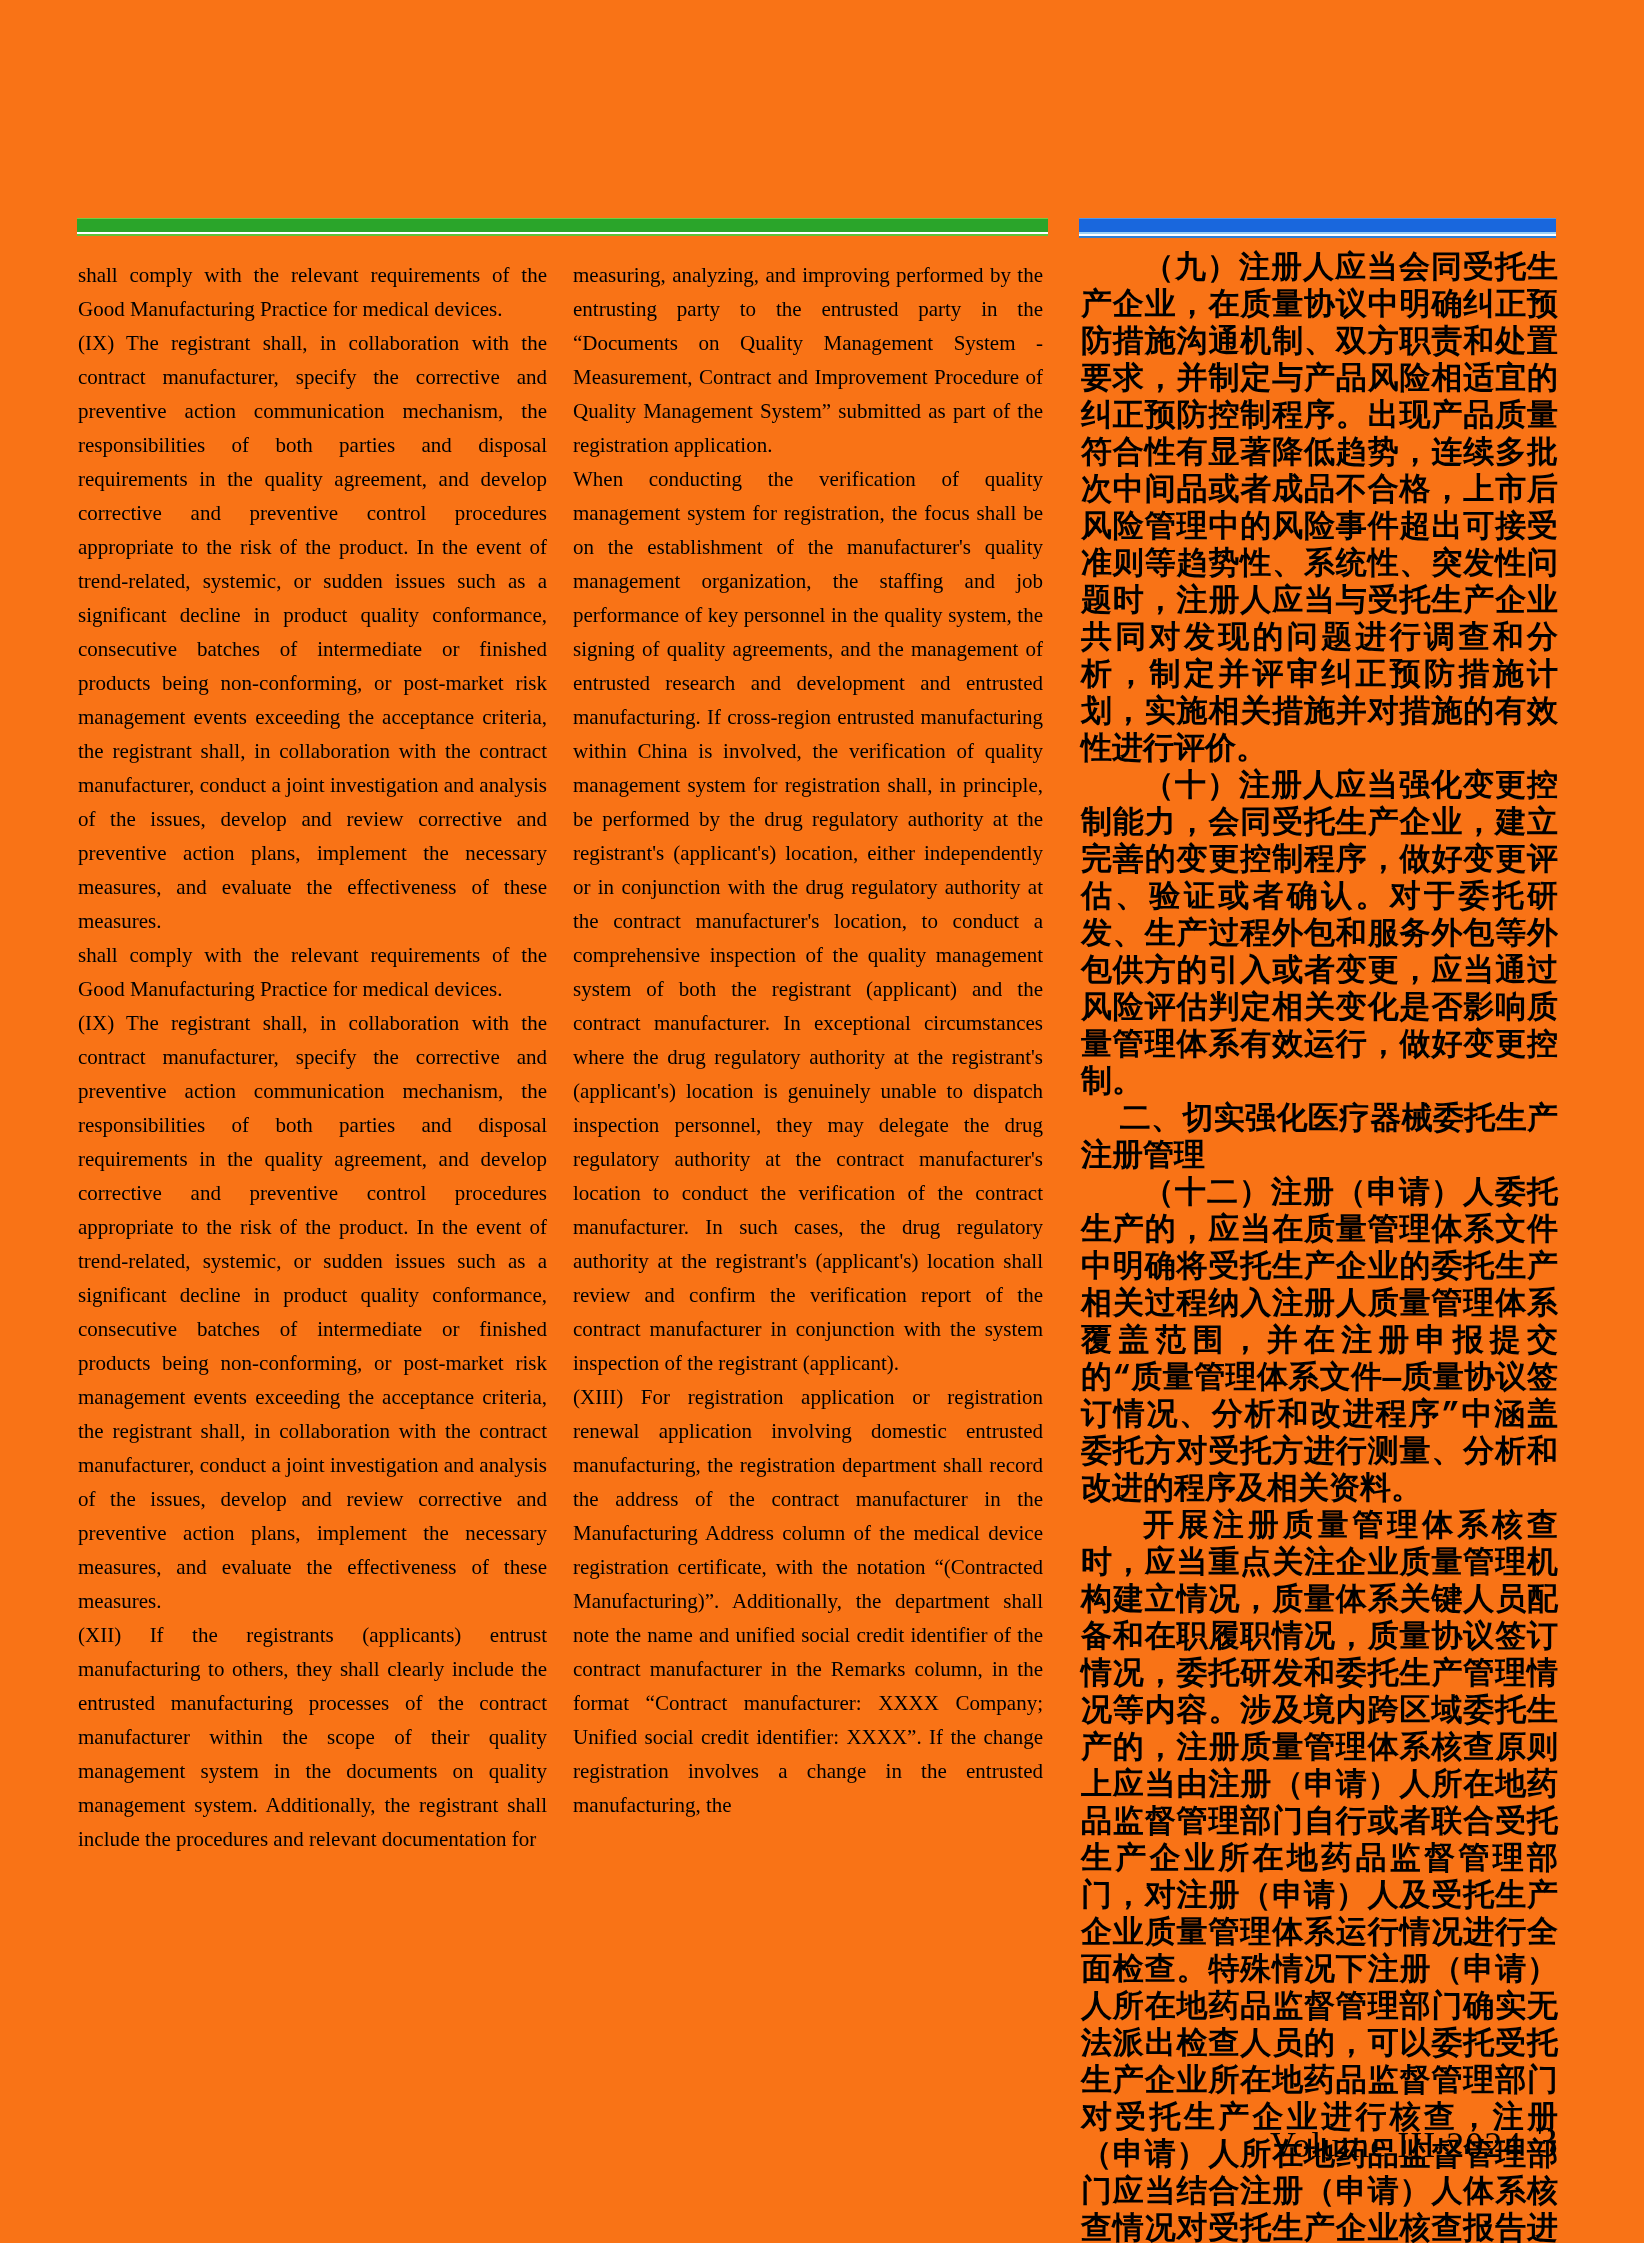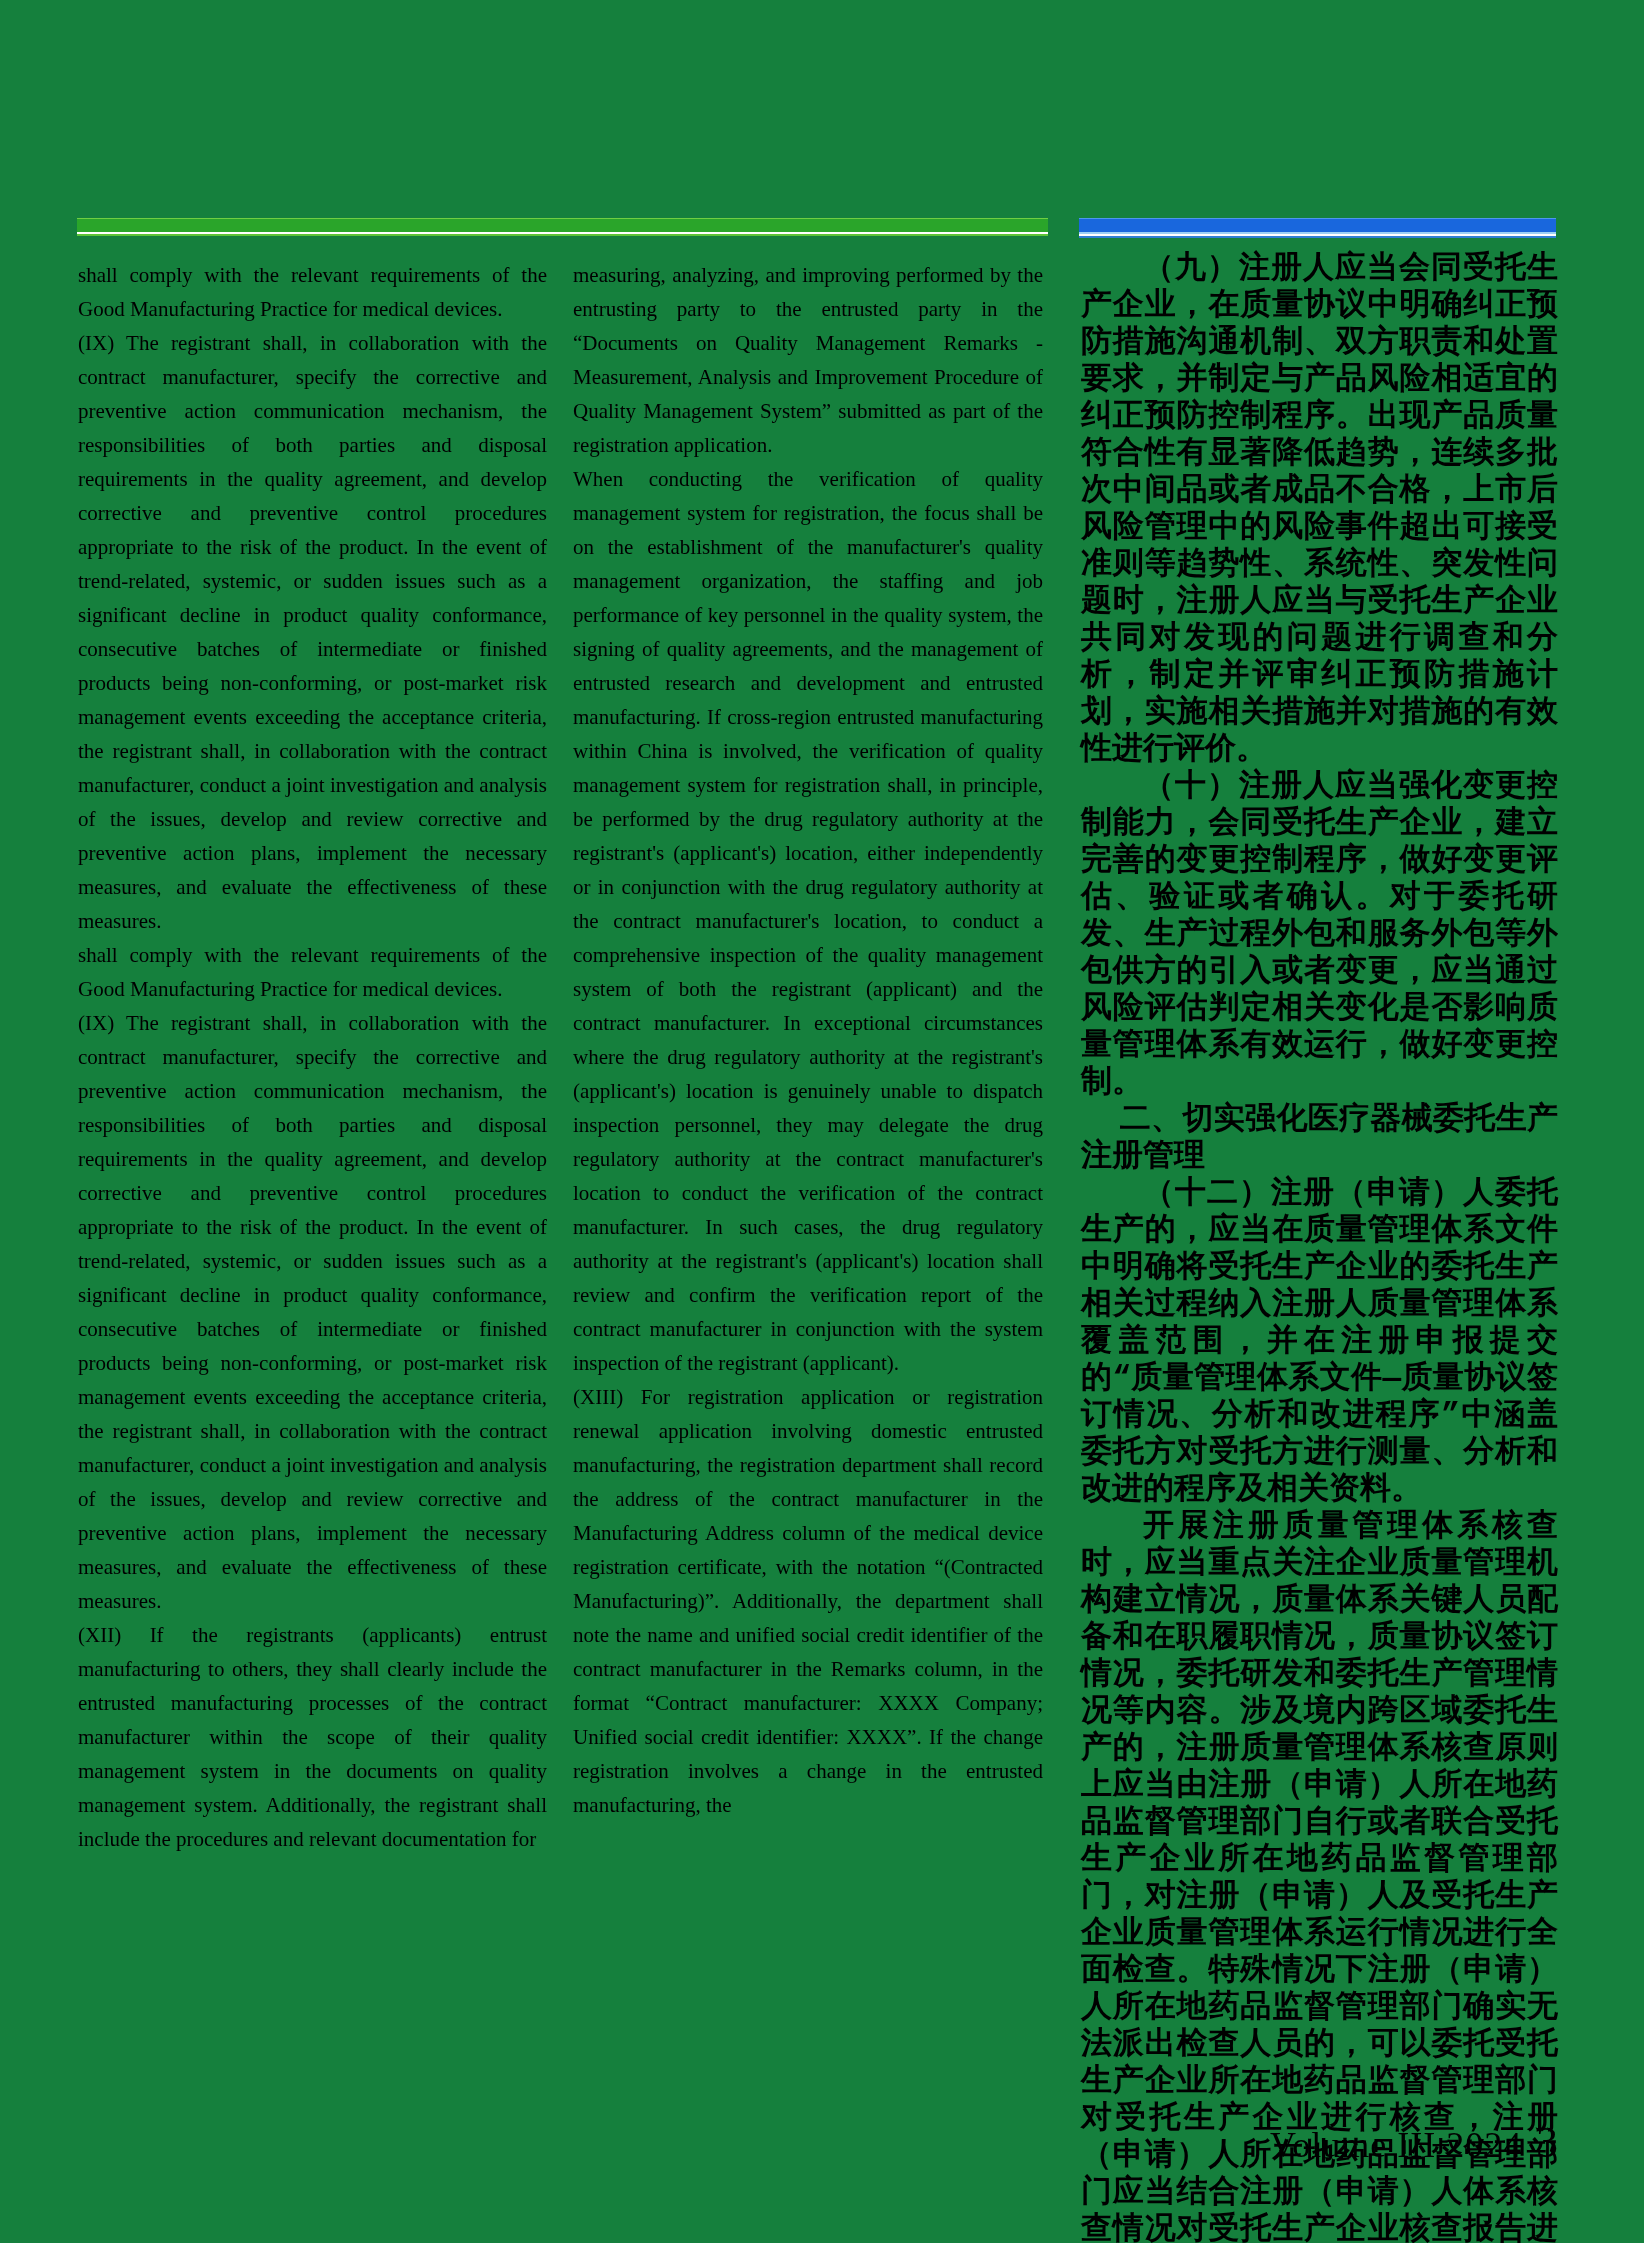--- a/index.html
+++ b/index.html
@@ -7,21 +7,21 @@
     width: 1645px;
     height: 2244px;
     background: #ffffff;
     position: relative;
     font-family: "Liberation Serif", "DejaVu Serif", serif;
   }
   .page {
     position: absolute;
     inset: 0;
     overflow: hidden;
-    background: #15803d;
+    background: #f97316;
   }
 
   
   .accent-bar { position: absolute; }
   .accent-bar .bar-main { width: 100%; height: 12.7px; }
   .accent-bar .bar-gap  { width: 100%; height: 2px; background: #ffffff; }
   .accent-bar .bar-underline { width: 100%; height: 2px; }
 
   .accent-bar-green { left: 77px;  top: 218px; width: 971px; }
   .accent-bar-green .bar-main      { background: #2aa52a; border-top: 1px solid #6fce43; }
@@ -99,21 +99,21 @@
 
   <div class="col col-en col-1">
     <p>shall comply with the relevant requirements of the Good Manufacturing Practice for medical devices.</p>
     <p>(IX) The registrant shall, in collaboration with the contract manufacturer, specify the corrective and preventive action communication mechanism, the responsibilities of both parties and disposal requirements in the quality agreement, and develop corrective and preventive control procedures appropriate to the risk of the product. In the event of trend-related, systemic, or sudden issues such as a significant decline in product quality conformance, consecutive batches of intermediate or finished products being non-conforming, or post-market risk management events exceeding the acceptance criteria, the registrant shall, in collaboration with the contract manufacturer, conduct a joint investigation and analysis of the issues, develop and review corrective and preventive action plans, implement the necessary measures, and evaluate the effectiveness of these measures.</p>
     <p>shall comply with the relevant requirements of the Good Manufacturing Practice for medical devices.</p>
     <p>(IX) The registrant shall, in collaboration with the contract manufacturer, specify the corrective and preventive action communication mechanism, the responsibilities of both parties and disposal requirements in the quality agreement, and develop corrective and preventive control procedures appropriate to the risk of the product. In the event of trend-related, systemic, or sudden issues such as a significant decline in product quality conformance, consecutive batches of intermediate or finished products being non-conforming, or post-market risk management events exceeding the acceptance criteria, the registrant shall, in collaboration with the contract manufacturer, conduct a joint investigation and analysis of the issues, develop and review corrective and preventive action plans, implement the necessary measures, and evaluate the effectiveness of these measures.</p>
     <p>(XII) If the registrants (applicants) entrust manufacturing to others, they shall clearly include the entrusted manufacturing processes of the contract manufacturer within the scope of their quality management system in the documents on quality management system. Additionally, the registrant shall include the procedures and relevant documentation for</p>
   </div>
 
   <div class="col col-en col-2">
-    <p>measuring, analyzing, and improving performed by the entrusting party to the entrusted party in the “Documents on Quality Management Remarks - Measurement, Analysis and Improvement Procedure of Quality Management System” submitted as part of the registration application.</p>
+    <p>measuring, analyzing, and improving performed by the entrusting party to the entrusted party in the “Documents on Quality Management System - Measurement, Contract and Improvement Procedure of Quality Management System” submitted as part of the registration application.</p>
     <p>When conducting the verification of quality management system for registration, the focus shall be on the establishment of the manufacturer's quality management organization, the staffing and job performance of key personnel in the quality system, the signing of quality agreements, and the management of entrusted research and development and entrusted manufacturing. If cross-region entrusted manufacturing within China is involved, the verification of quality management system for registration shall, in principle, be performed by the drug regulatory authority at the registrant's (applicant's) location, either independently or in conjunction with the drug regulatory authority at the contract manufacturer's location, to conduct a comprehensive inspection of the quality management system of both the registrant (applicant) and the contract manufacturer. In exceptional circumstances where the drug regulatory authority at the registrant's (applicant's) location is genuinely unable to dispatch inspection personnel, they may delegate the drug regulatory authority at the contract manufacturer's location to conduct the verification of the contract manufacturer. In such cases, the drug regulatory authority at the registrant's (applicant's) location shall review and confirm the verification report of the contract manufacturer in conjunction with the system inspection of the registrant (applicant).</p>
     <p>(XIII) For registration application or registration renewal application involving domestic entrusted manufacturing, the registration department shall record the address of the contract manufacturer in the Manufacturing Address column of the medical device registration certificate, with the notation “(Contracted Manufacturing)”. Additionally, the department shall note the name and unified social credit identifier of the contract manufacturer in the Remarks column, in the format “Contract manufacturer: XXXX Company; Unified social credit identifier: XXXX”. If the change registration involves a change in the entrusted manufacturing, the</p>
   </div>
 
   <div class="col col-zh">
     <p>（九）注册人应当会同受托生产企业，在质量协议中明确纠正预防措施沟通机制、双方职责和处置要求，并制定与产品风险相适宜的纠正预防控制程序。出现产品质量符合性有显著降低趋势，连续多批次中间品或者成品不合格，上市后风险管理中的风险事件超出可接受准则等趋势性、系统性、突发性问题时，注册人应当与受托生产企业共同对发现的问题进行调查和分析，制定并评审纠正预防措施计划，实施相关措施并对措施的有效性进行评价。</p>
     <p>（十）注册人应当强化变更控制能力，会同受托生产企业，建立完善的变更控制程序，做好变更评估、验证或者确认。对于委托研发、生产过程外包和服务外包等外包供方的引入或者变更，应当通过风险评估判定相关变化是否影响质量管理体系有效运行，做好变更控制。</p>
     <p class="zh-heading">二、切实强化医疗器械委托生产注册管理</p>
     <p>（十二）注册（申请）人委托生产的，应当在质量管理体系文件中明确将受托生产企业的委托生产相关过程纳入注册人质量管理体系覆盖范围，并在注册申报提交的“质量管理体系文件—质量协议签订情况、分析和改进程序”中涵盖委托方对受托方进行测量、分析和改进的程序及相关资料。</p>
     <p>开展注册质量管理体系核查时，应当重点关注企业质量管理机构建立情况，质量体系关键人员配备和在职履职情况，质量协议签订情况，委托研发和委托生产管理情况等内容。涉及境内跨区域委托生产的，注册质量管理体系核查原则上应当由注册（申请）人所在地药品监督管理部门自行或者联合受托生产企业所在地药品监督管理部门，对注册（申请）人及受托生产企业质量管理体系运行情况进行全面检查。特殊情况下注册（申请）人所在地药品监督管理部门确实无法派出检查人员的，可以委托受托生产企业所在地药品监督管理部门对受托生产企业进行核查，注册（申请）人所在地药品监督管理部门应当结合注册（申请）人体系核查情况对受托生产企业核查报告进行审核确认。</p>

